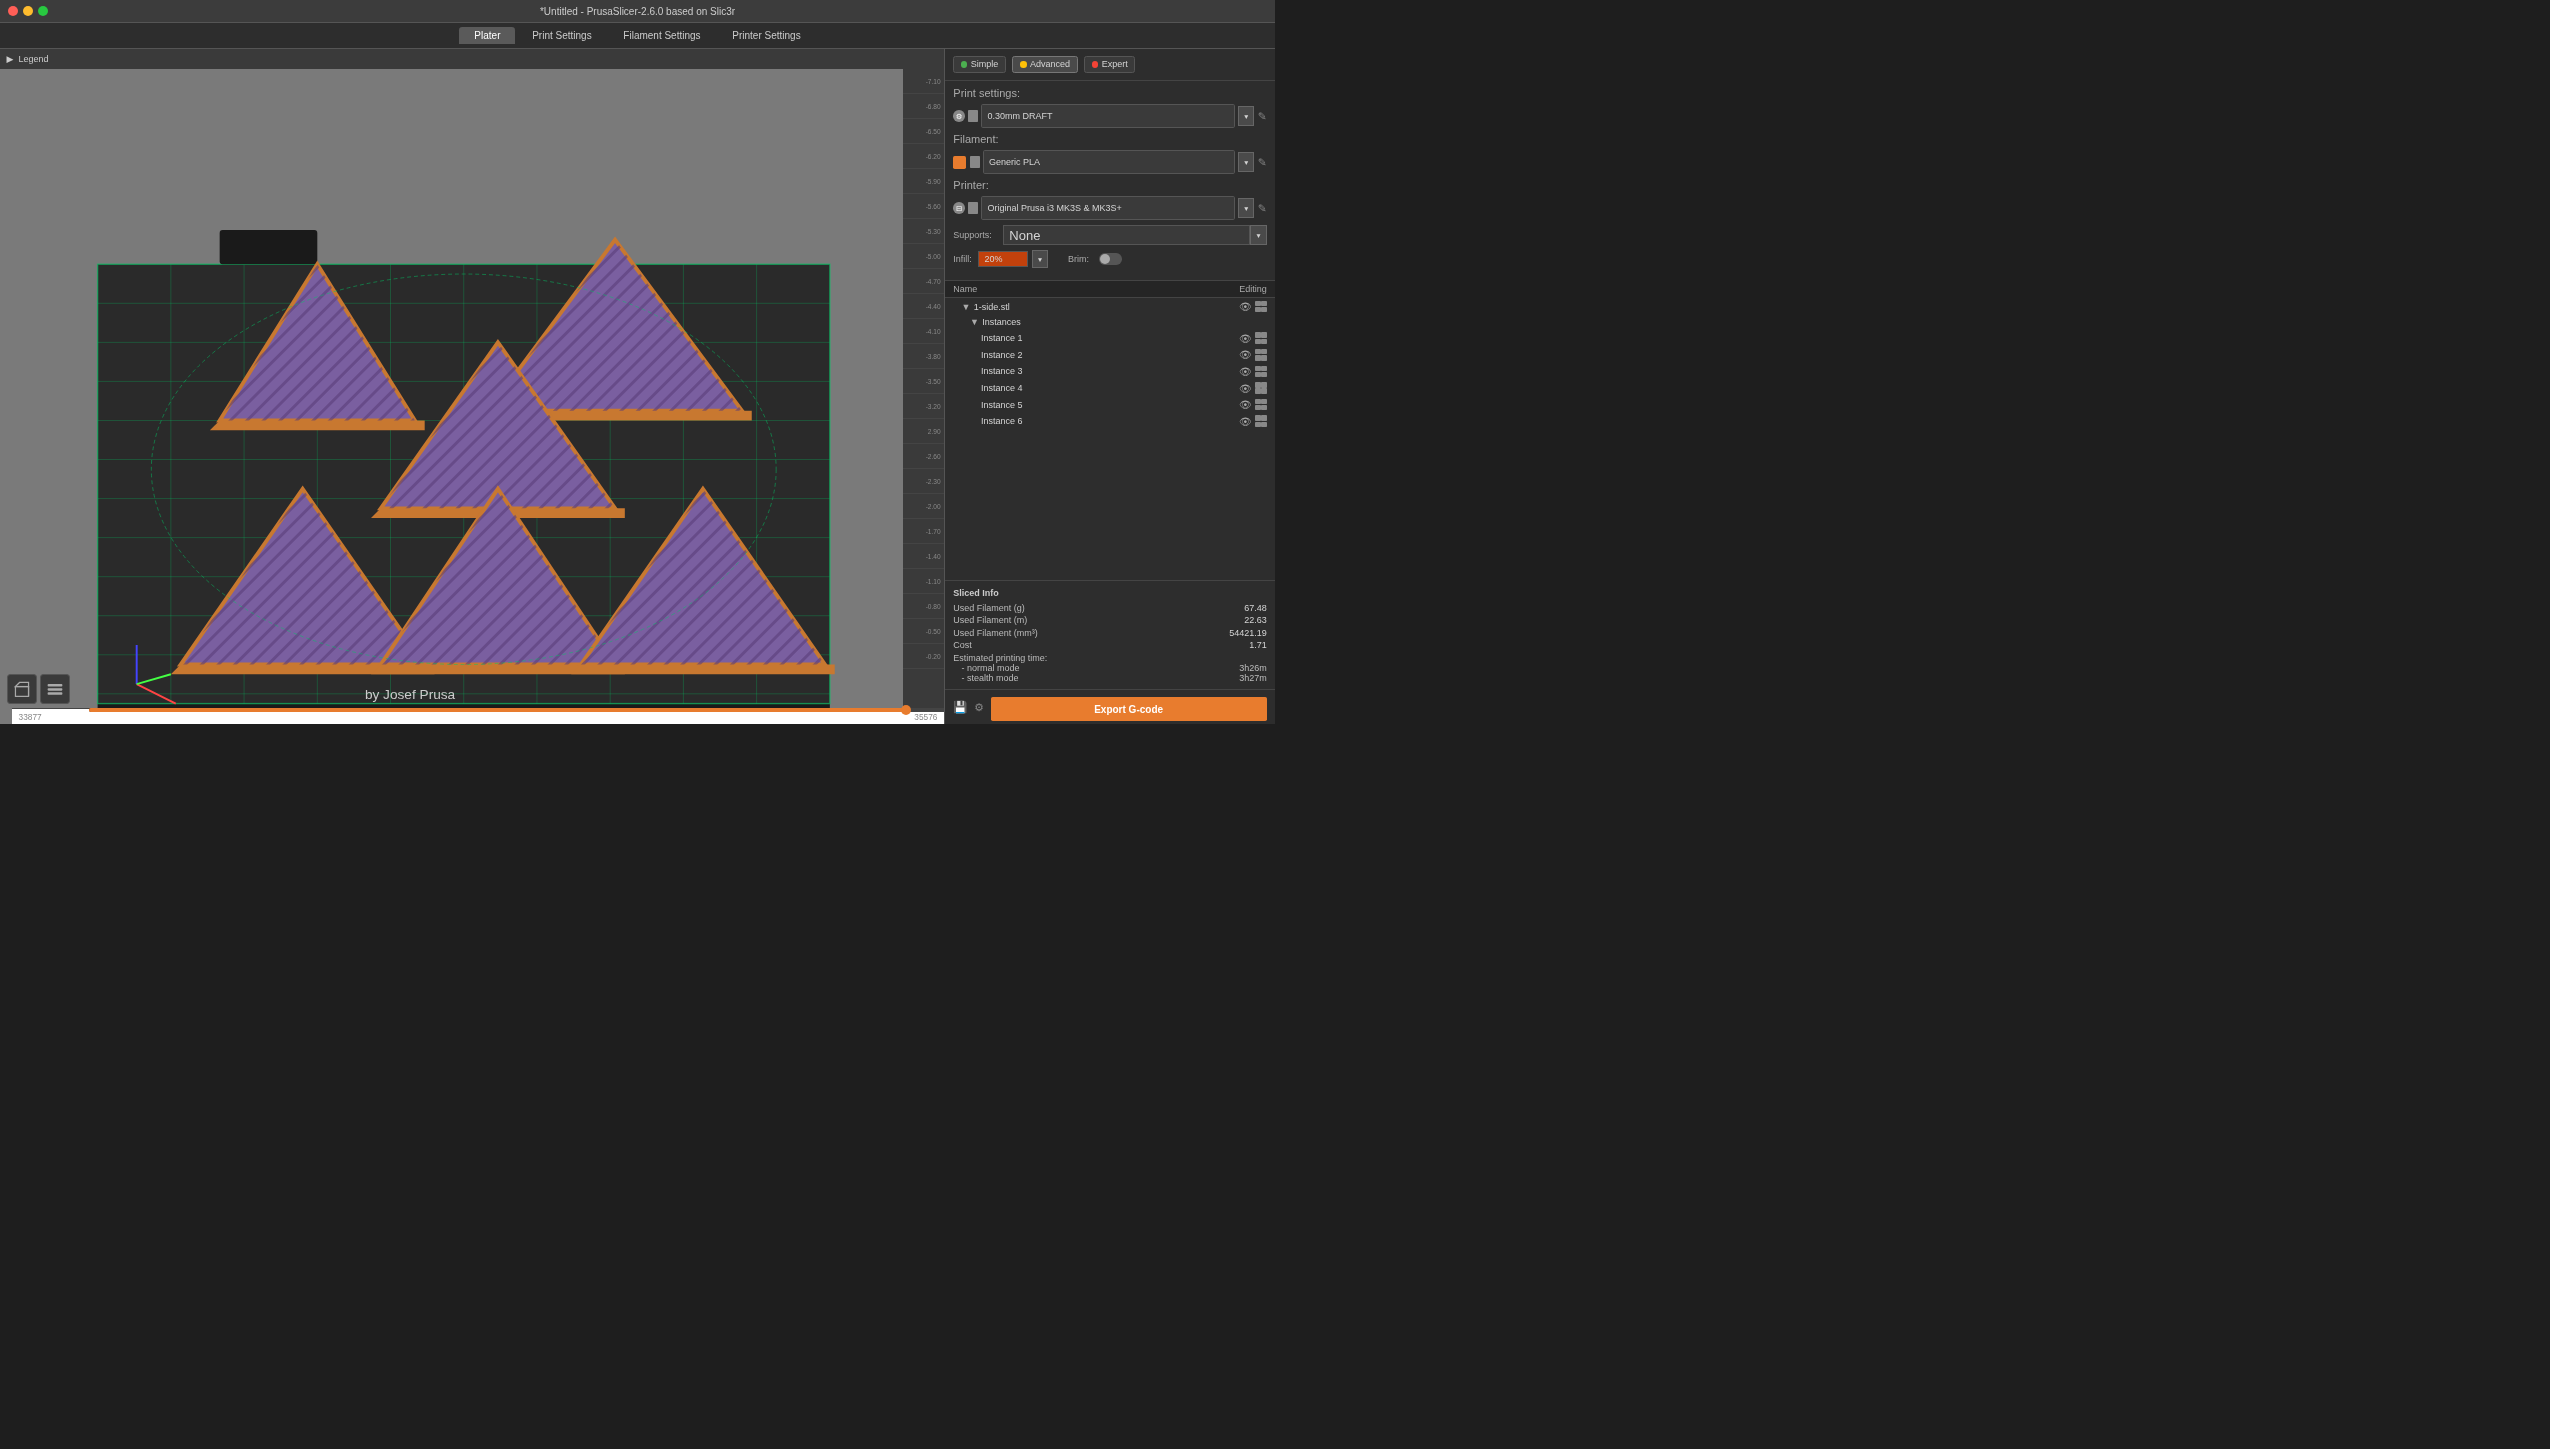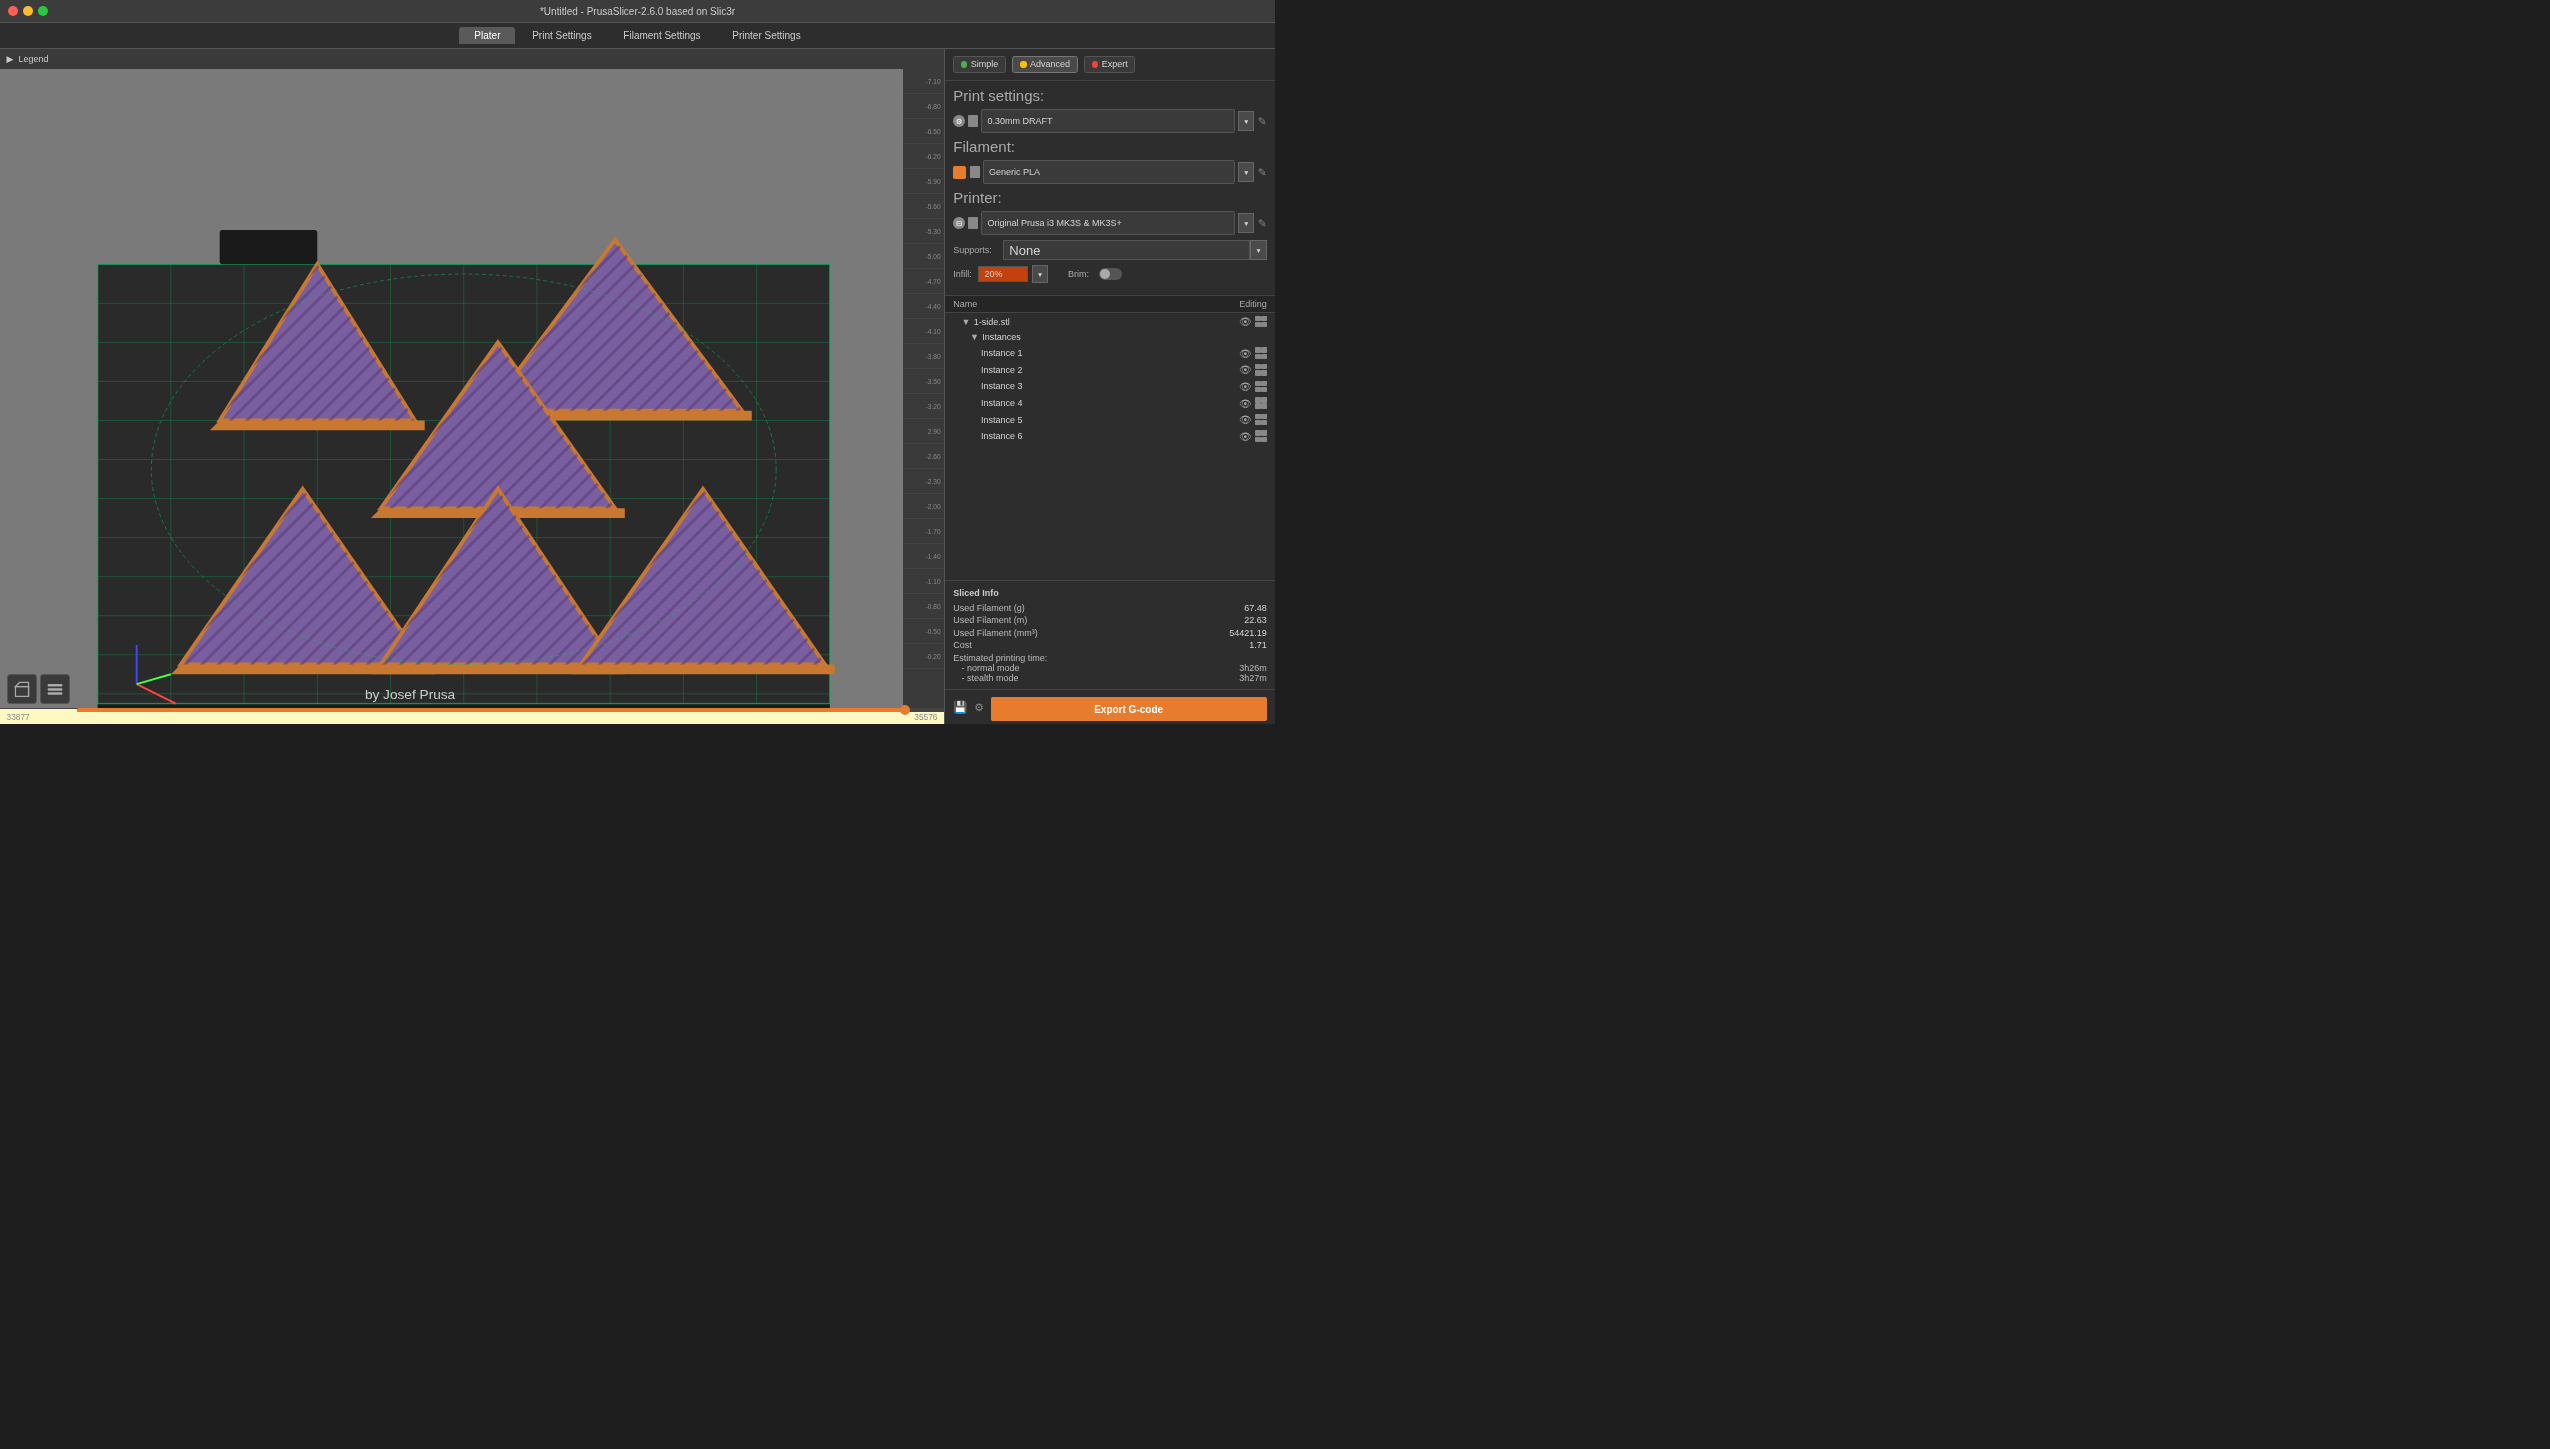--- a/index.html
+++ b/index.html
@@ -147,21 +147,21 @@
       padding: 6.6px 8.3px;
     }
 
     .setting-row {
       display: flex;
       align-items: center;
       margin-bottom: 5px;
     }
     .setting-label {
       color: #aaa;
-      font-size: 15px;
+      font-size: 11px;
       min-width: 50px;
     }
     .setting-control {
       flex: 1;
       display: flex;
       align-items: center;
       gap: 3.3px;
     }
     .dropdown-select {
       flex: 1;
@@ -350,24 +350,24 @@
       flex-direction: column;
       font-size: 7.4px;
       color: #aaa;
       overflow: hidden;
     }
 
     
     #bottom-toolbar {
       position: absolute;
       bottom: 0;
-      left: 0;
+      left: 12px;
       right: 0;
       height: 16.5px;
-      background: #fef9c3;
+      background: #ffffff;
       display: flex;
       align-items: center;
       justify-content: space-between;
       padding: 0 6.6px;
       font-size: 8.3px;
       color: #888;
       border-top: 0.8px solid #444;
     }
 
     

